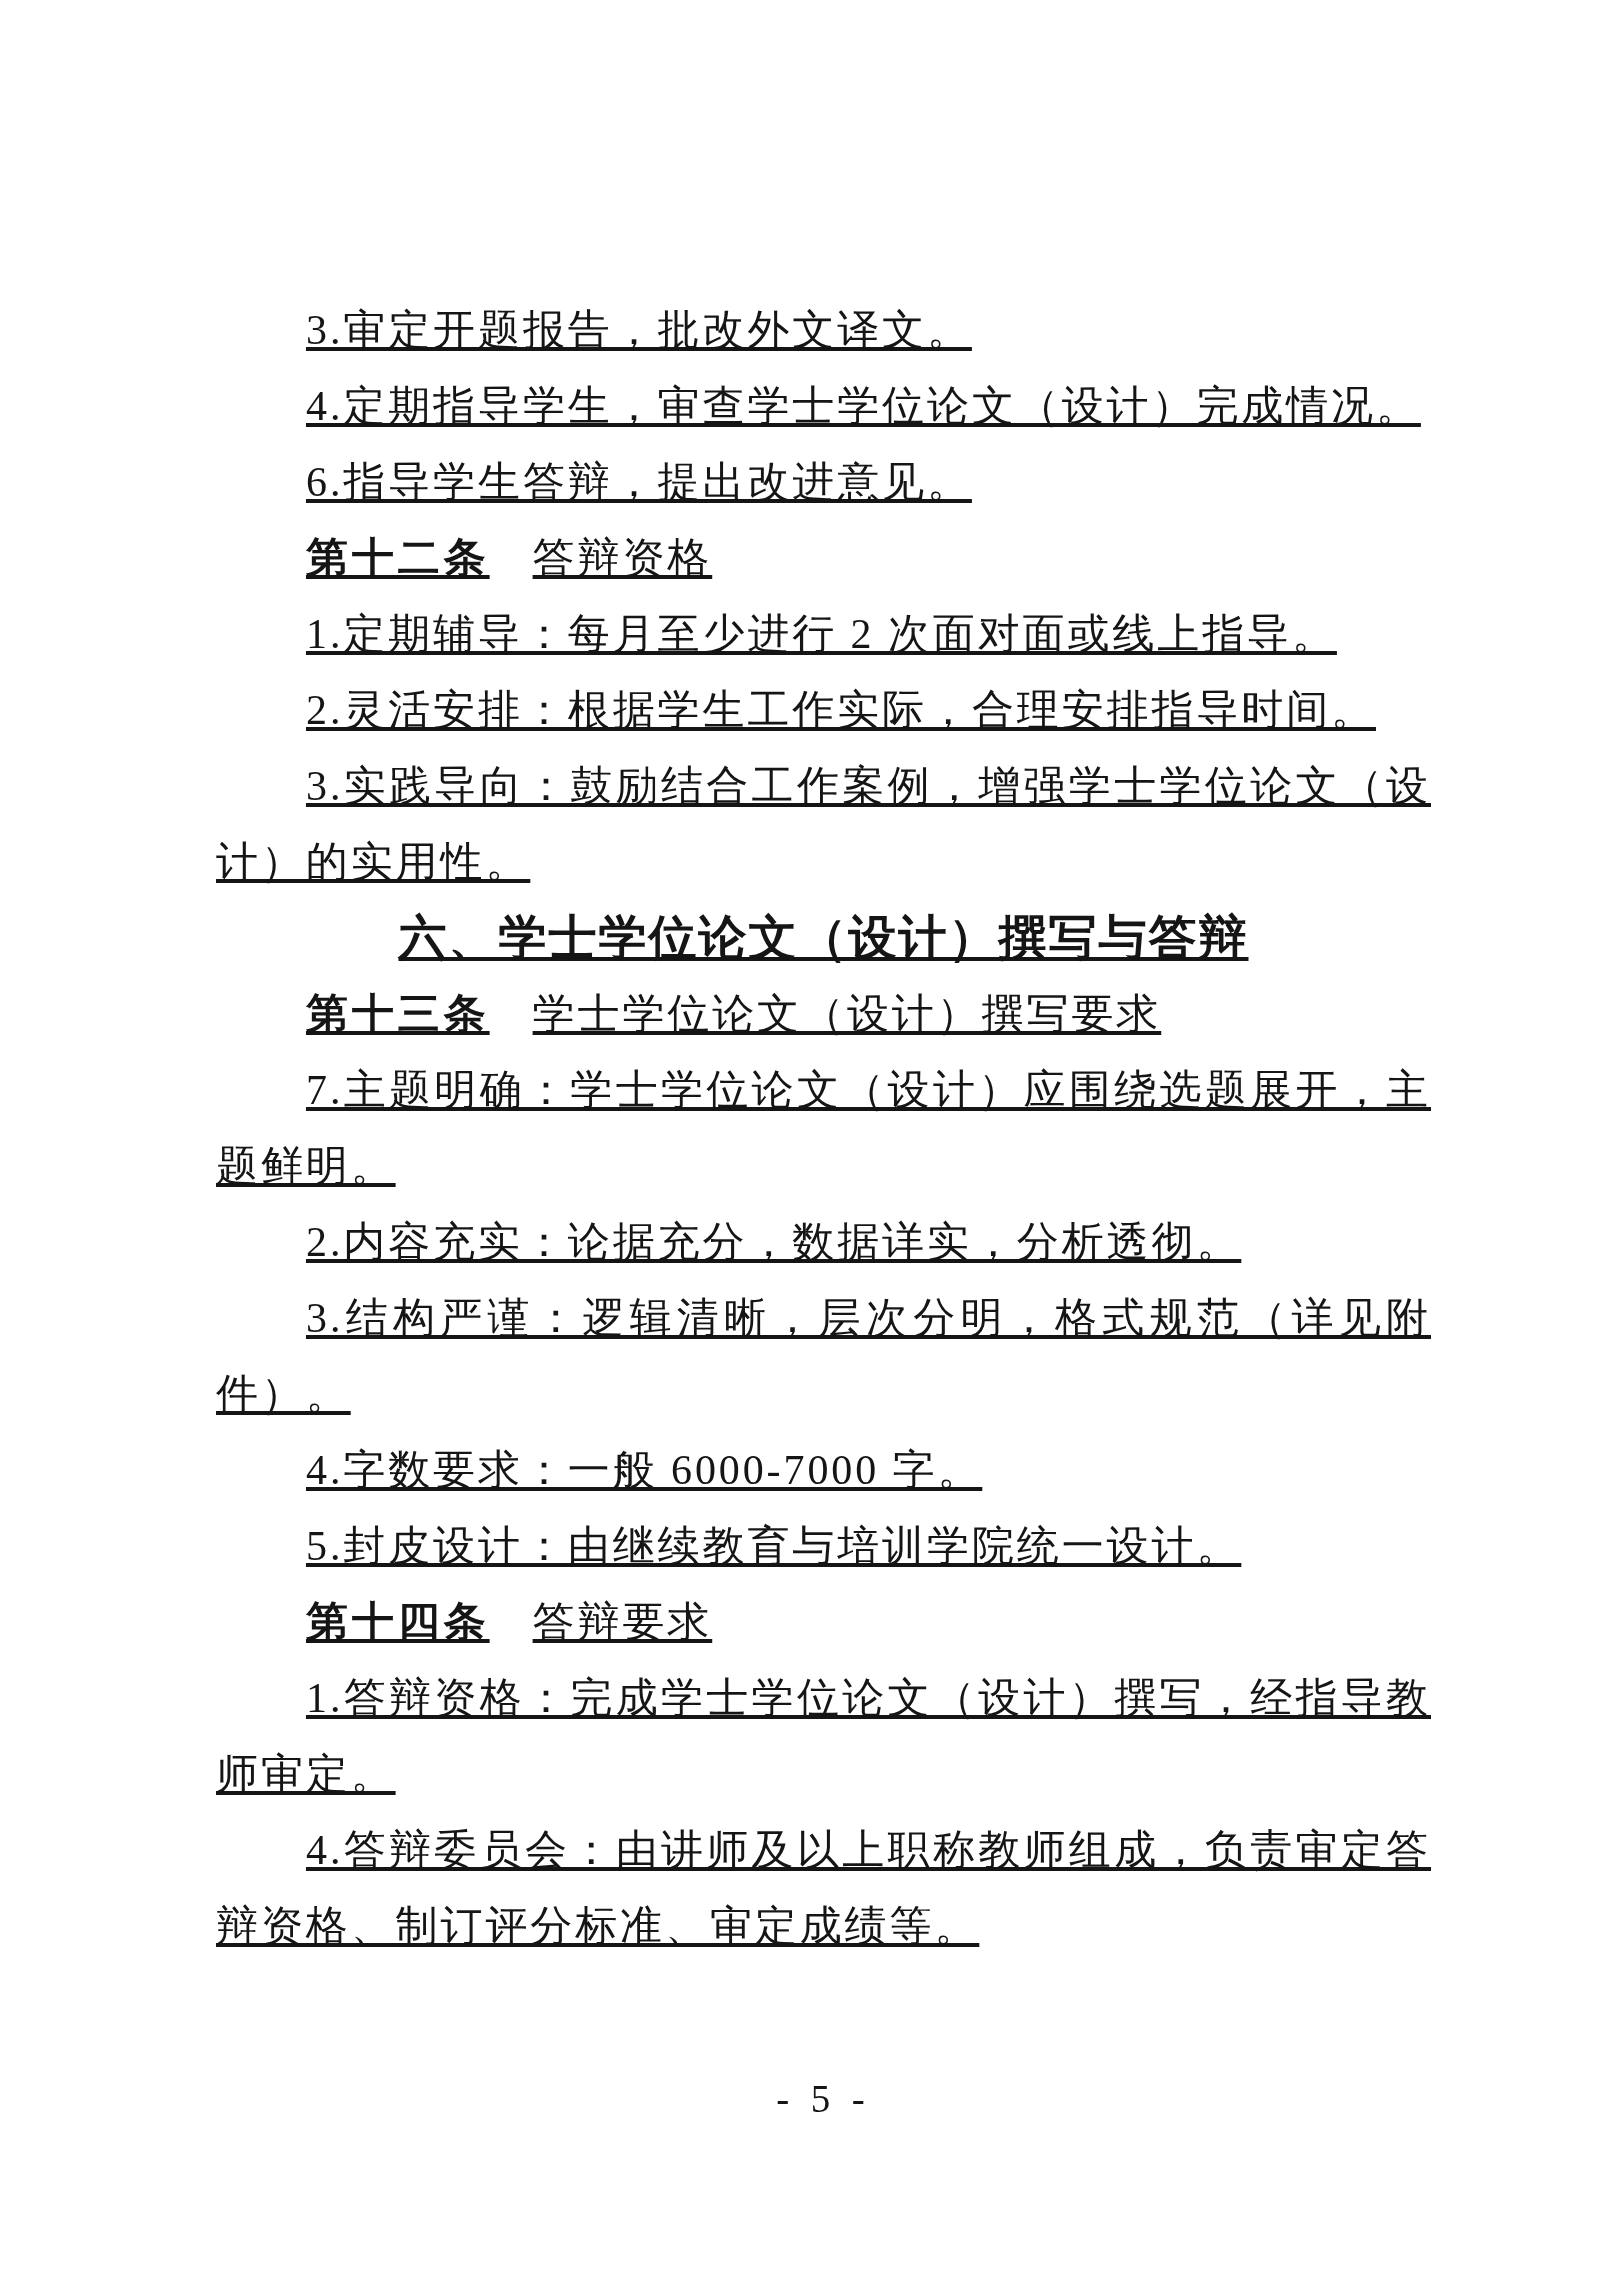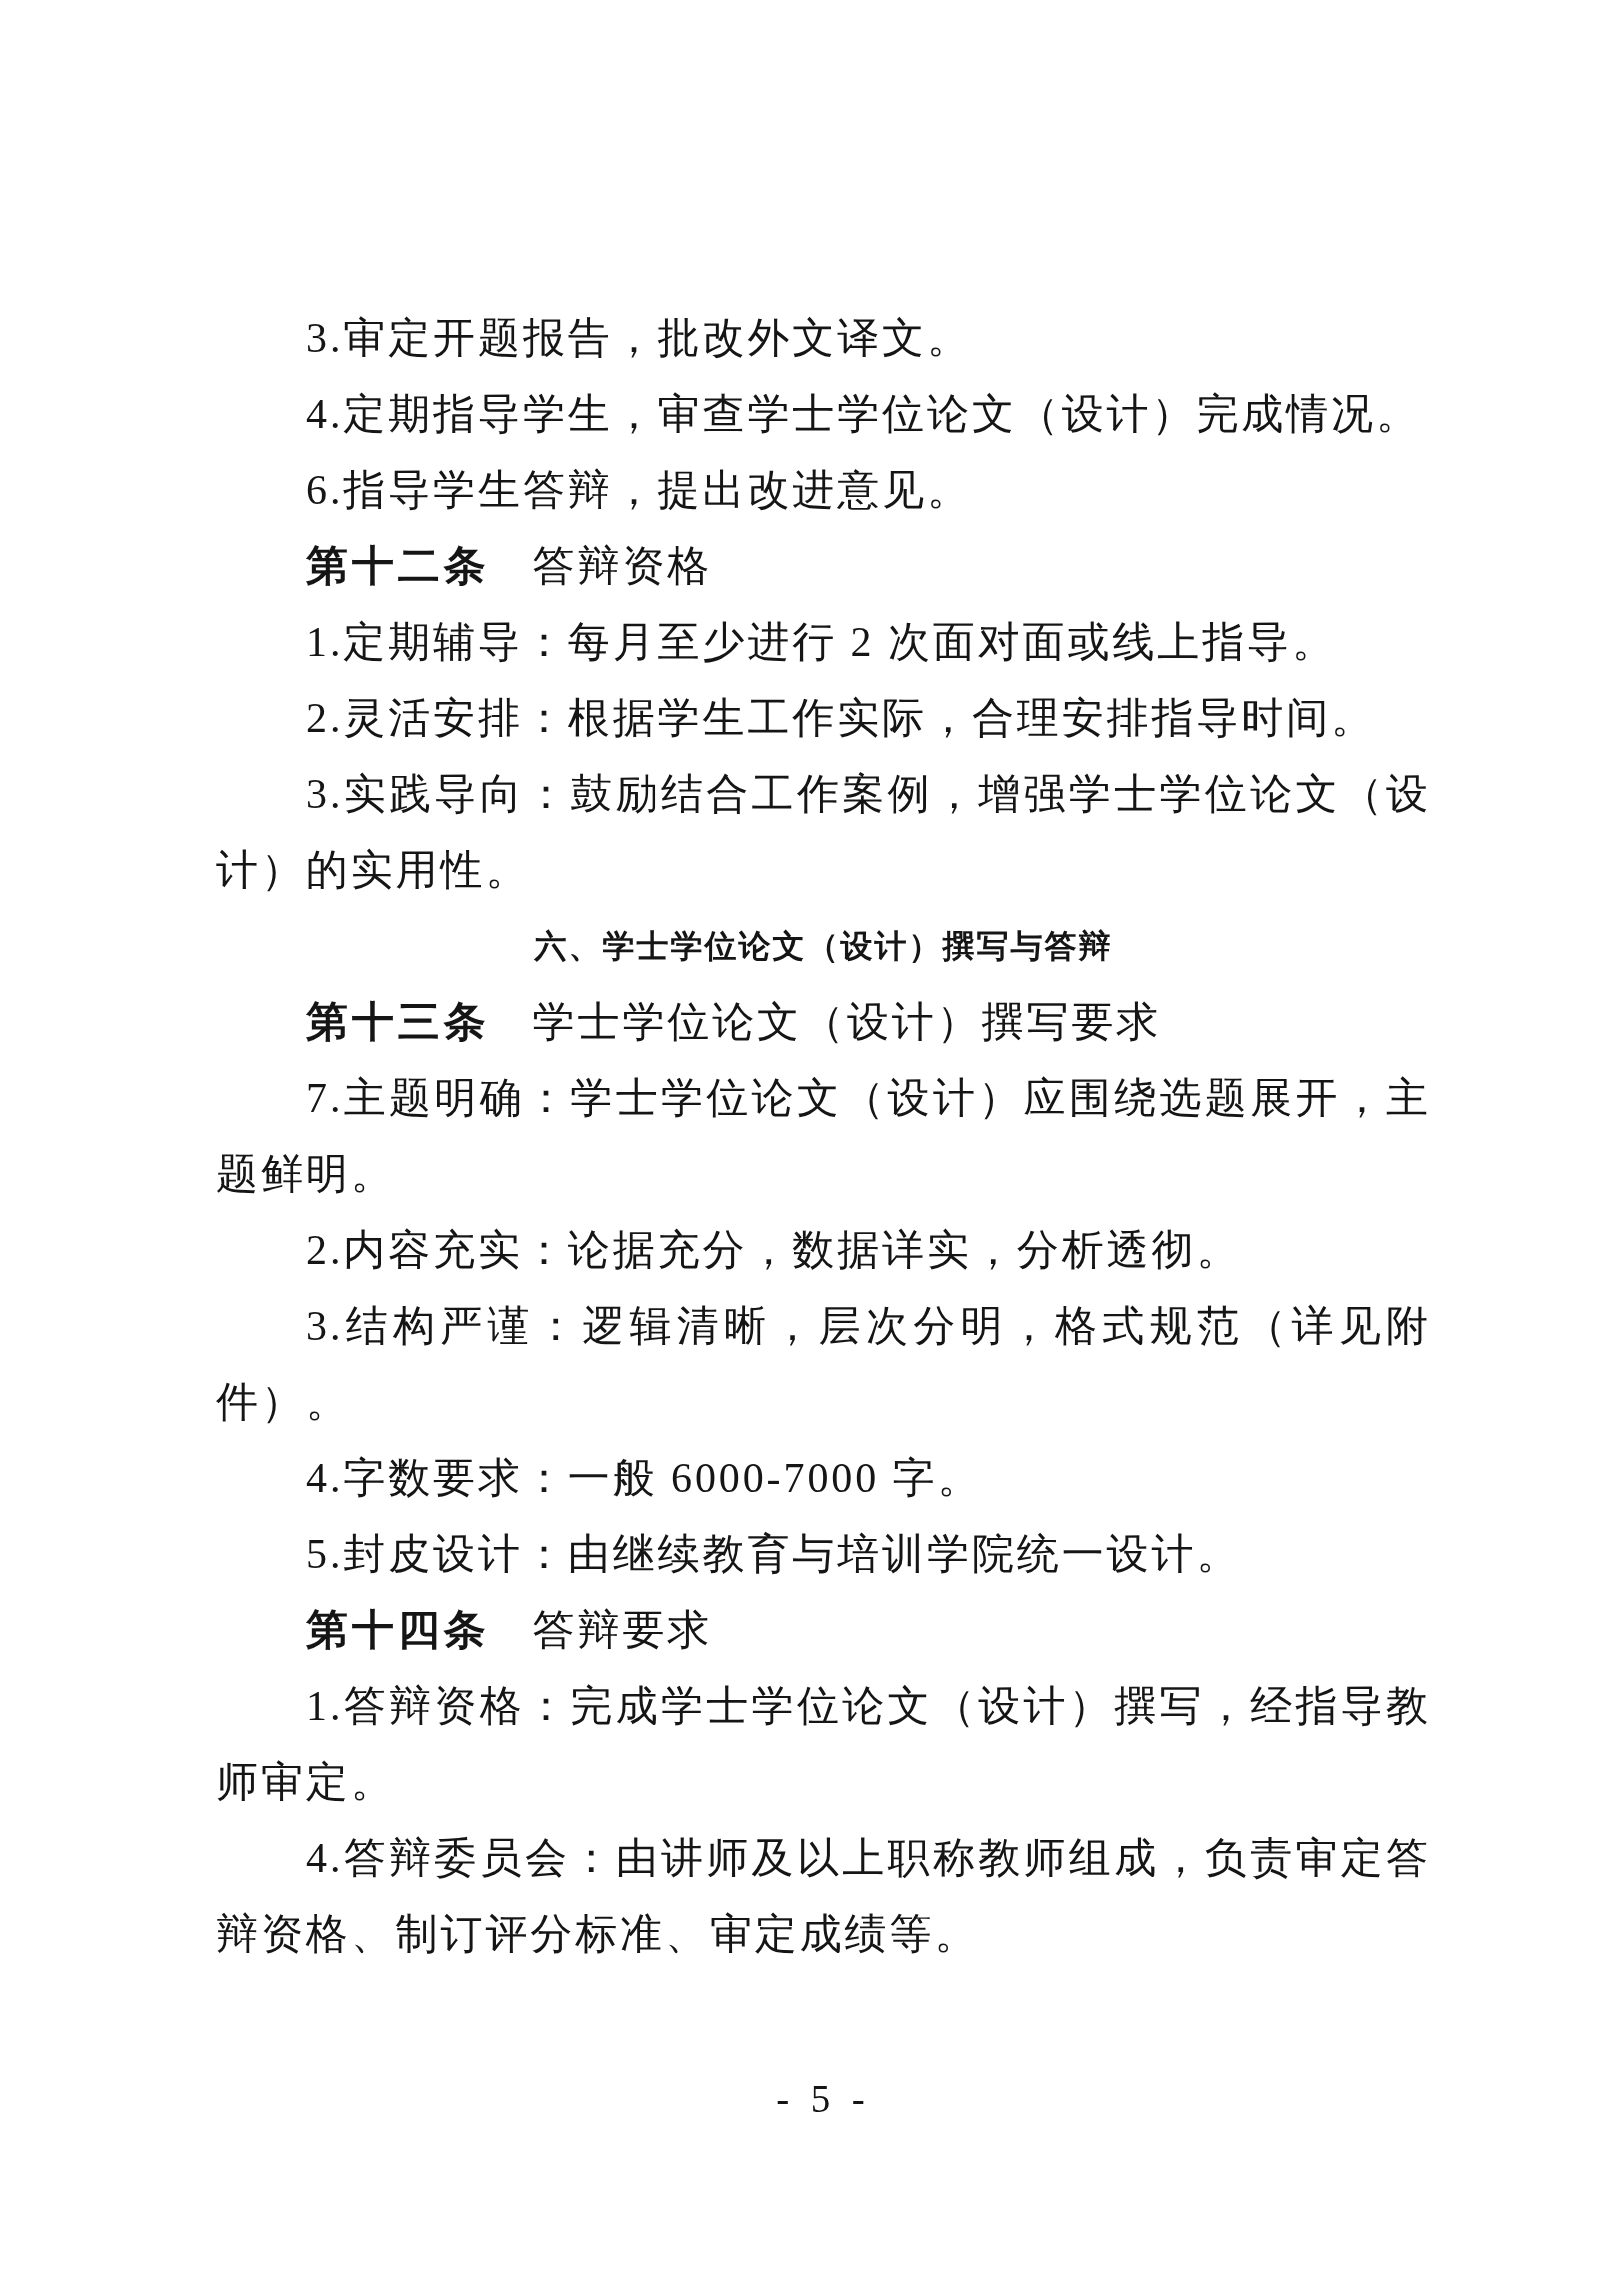--- a/index.html
+++ b/index.html
@@ -12,22 +12,23 @@
     width: 1621px;
     height: 2293px;
     background: #ffffff;
     overflow: hidden;
     font-family: "Liberation Serif", "DejaVu Serif", serif;
     color: #151515;
   }
   .content {
     position: absolute;
     left: 216px;
-    top: 300px;
+    top: 292px;
     width: 1215px;
+    text-decoration: underline;
   }
   .content p {
     margin: 0;
     font-size: 42px;
     line-height: 76px;
     letter-spacing: 2.9px;
     text-align: justify;
     text-justify: inter-character;
     word-break: normal;
   }
@@ -38,21 +39,21 @@
     font-family: "Liberation Sans", "DejaVu Sans", sans-serif;
     font-weight: 700;
     margin-right: 43px;
     letter-spacing: 3.9px;
   }
   .content p.section-heading {
     text-indent: 0;
     text-align: center;
     font-family: "Liberation Sans", "DejaVu Sans", sans-serif;
     font-weight: 700;
-    font-size: 32px;
+    font-size: 48px;
     letter-spacing: 2px;
   }
   .page-footer {
     position: absolute;
     left: 216px;
     width: 1215px;
     top: 2070px;
     text-align: center;
     font-size: 39px;
     line-height: 57px;

